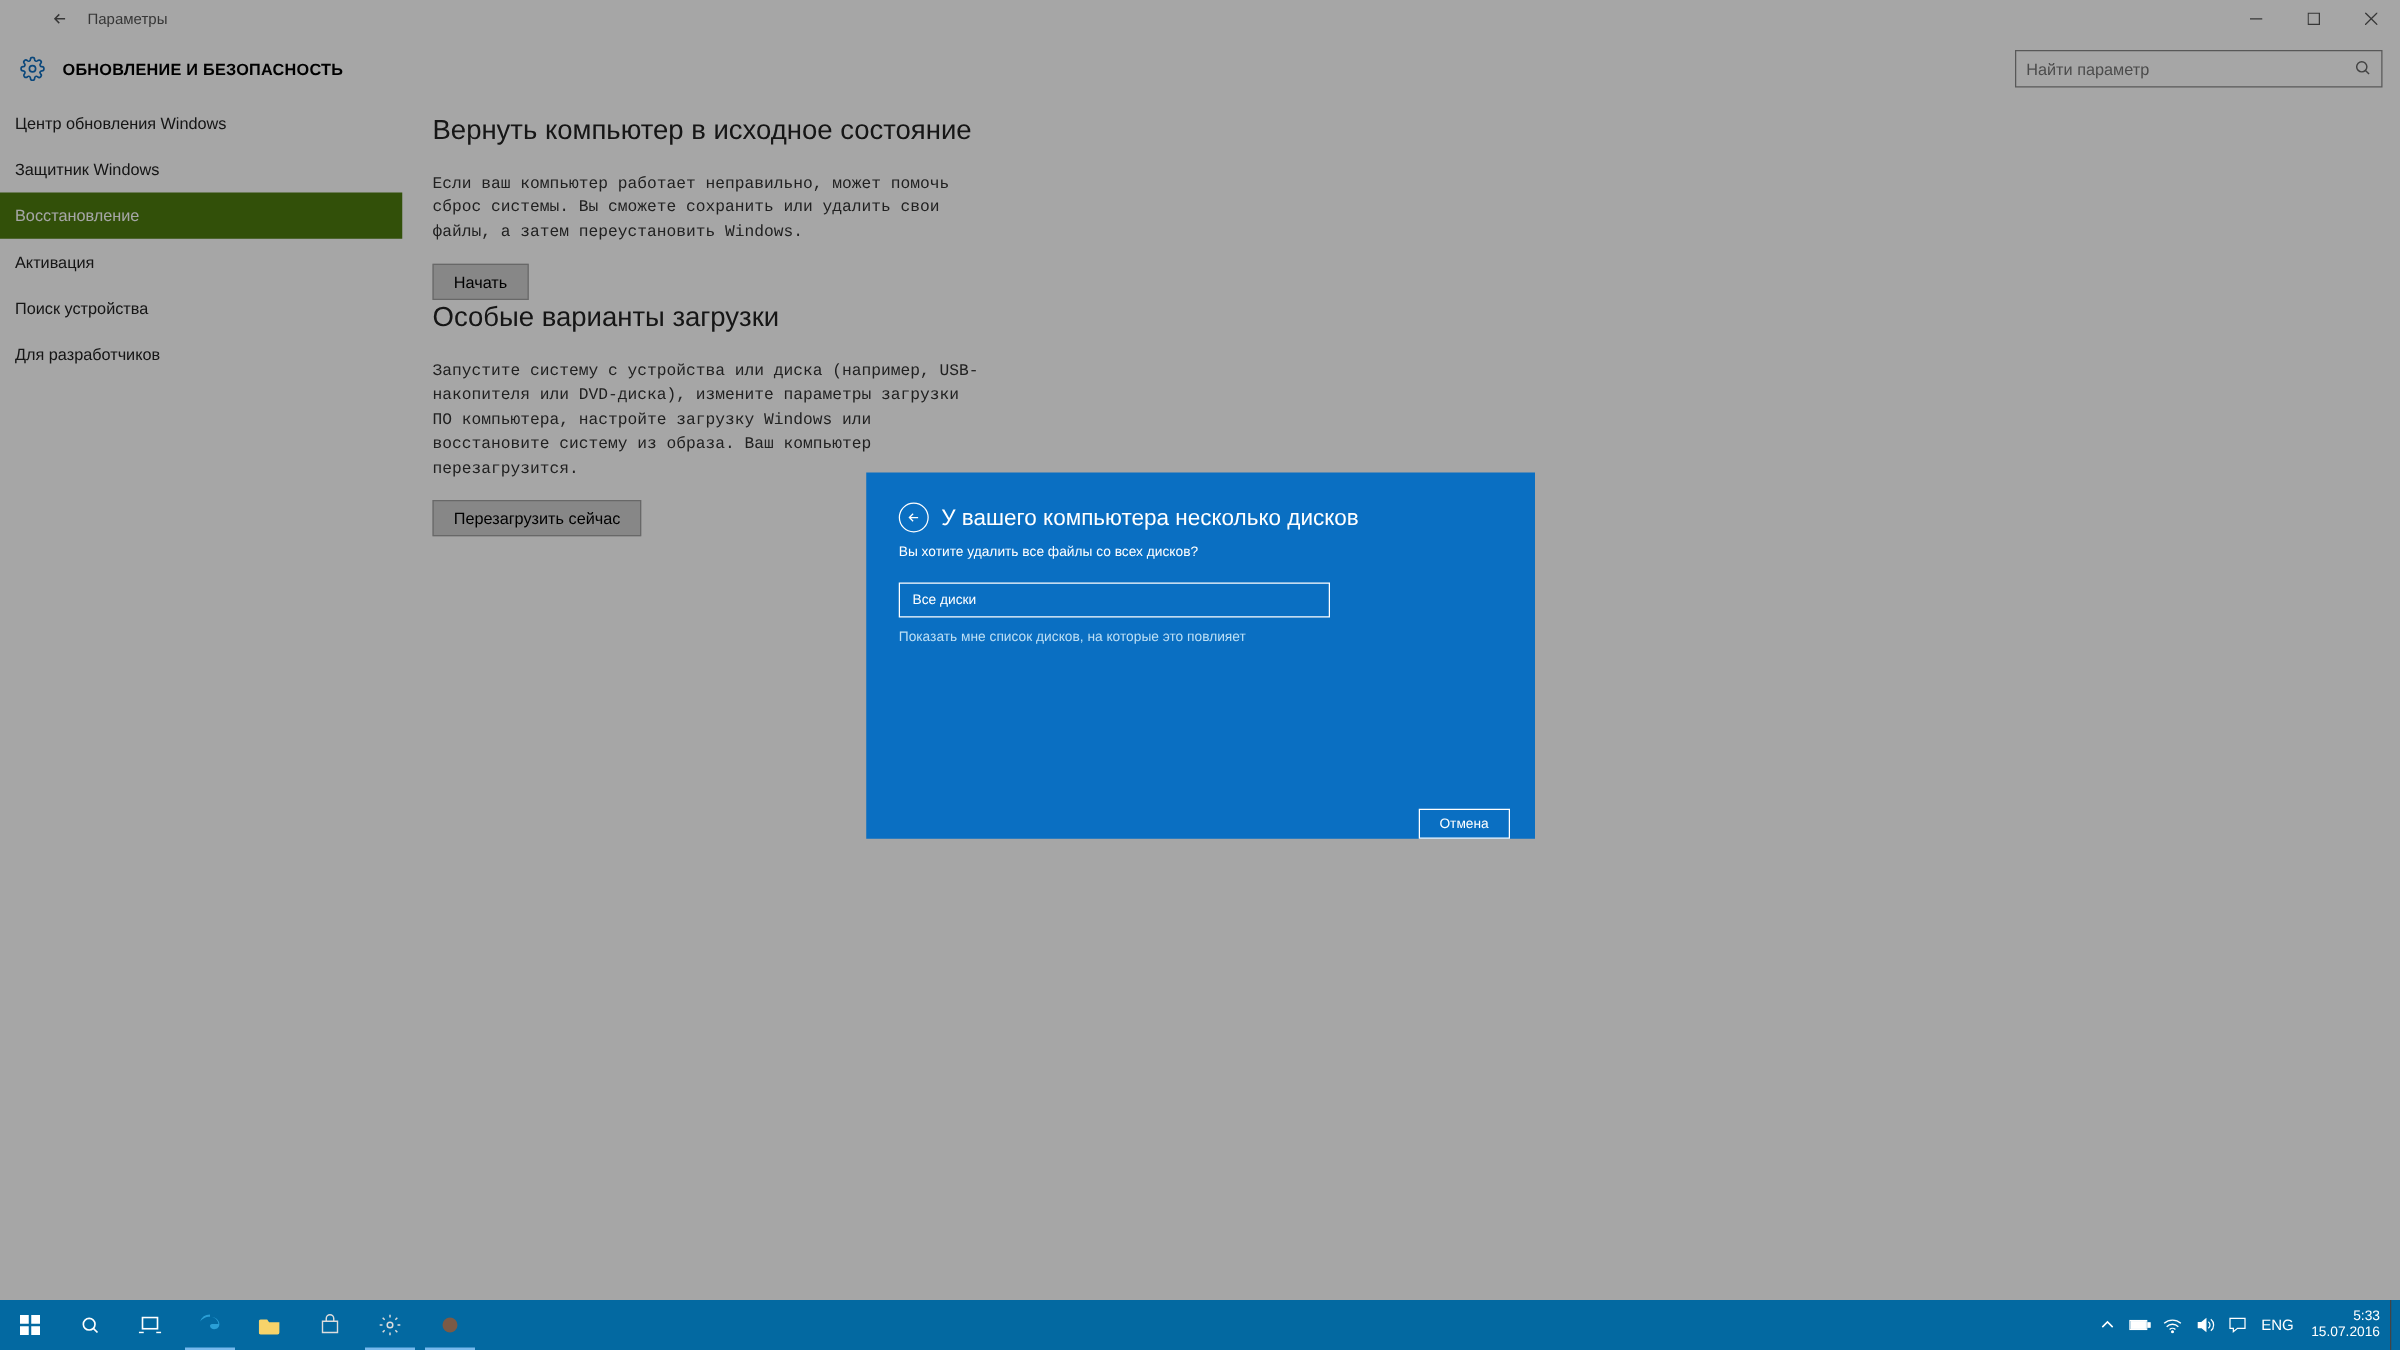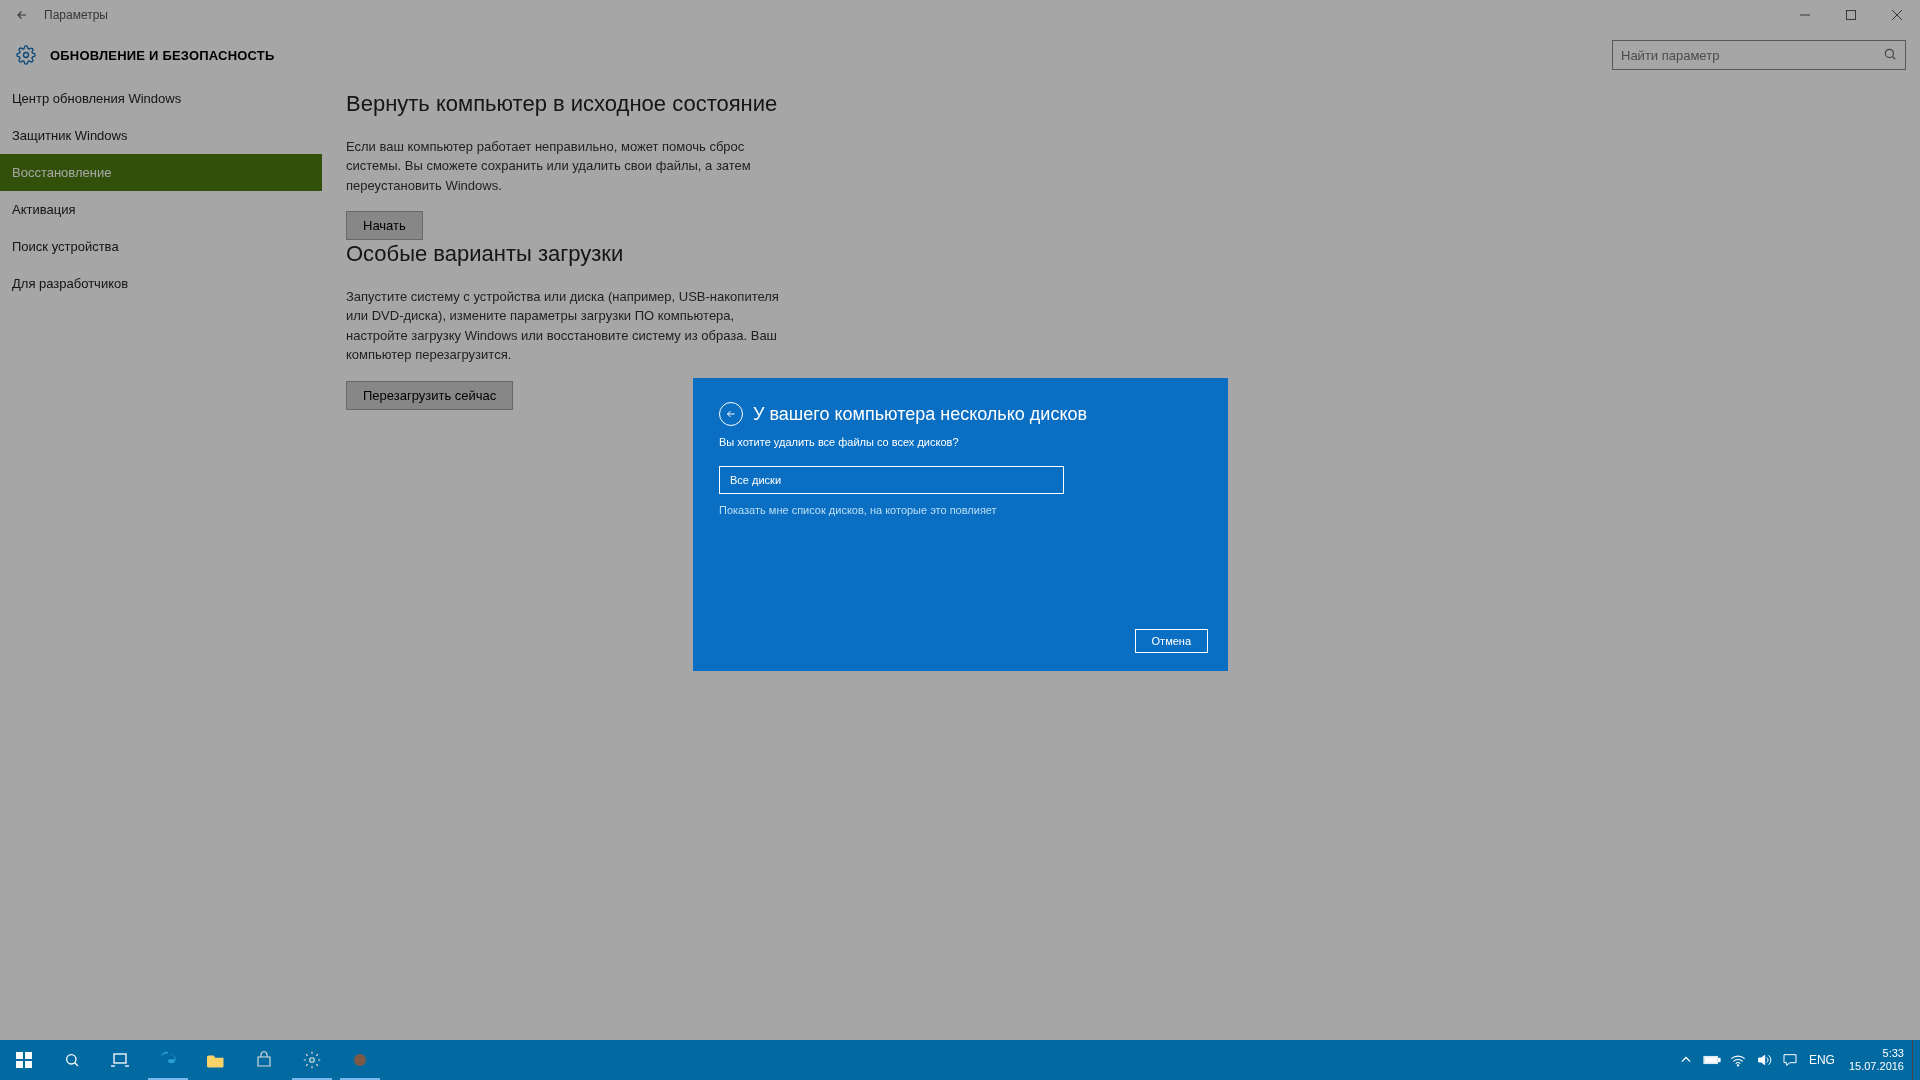--- a/index.html
+++ b/index.html
@@ -1,19 +1,19 @@
 <!DOCTYPE html>
 <html><head>
 <meta charset="utf-8">
 <style>
   * { margin:0; padding:0; box-sizing:border-box; font-family:"Segoe UI",Arial,sans-serif; }
   html,body { width:1920px; height:1080px; overflow:hidden; background:#fff; position:relative; }
 
   
-  .titlebar { height:30px; display:flex; align-items:center; background:#fff; position:relative; }
+  .titlebar { height:30px; display:flex; align-items:center; background:#fff; position:relative;padding-left:26px; }
   .titlebar .back { width:44px; display:flex; justify-content:center; align-items:center; font-size:14px; color:#555; cursor:pointer; }
   .titlebar .title { font-size:12px; color:#555; }
   .win-controls { position:absolute; right:0; top:0; display:flex; }
   .win-controls div { width:46px; height:30px; display:flex; justify-content:center; align-items:center; font-size:12px; color:#555; cursor:pointer; font-family:"Segoe MDL2 Assets",sans-serif; }
 
   
   .header { height:50px; display:flex; align-items:center; padding-left:14px; position:relative; }
   .gear { width:24px; height:24px; display:flex; justify-content:center; align-items:center; }
   .gear svg { width:20px; height:20px; }
   .header .caption { margin-left:12px; font-size:13px; font-weight:600; letter-spacing:0.2px; color:#000; }
@@ -21,34 +21,34 @@
   .search-box input { flex:1; border:none; outline:none; font-size:13px; background:transparent; }
   .search-box .sicon { font-size:14px; color:#666; }
 
   
   .body { display:flex; height:calc(100% - 80px - 40px); }
   .sidebar { width:322px; background:#fff; }
   .sidebar .item { padding:11px 12px; font-size:13px; color:#222; cursor:pointer; }
   .sidebar .item.selected { background:#4d7c0f; color:#fff; }
   .content { flex:1; padding:10px 24px; background:#fff; }
   .content h2 { font-size:22px; font-weight:400; color:#222; margin-bottom:18px; line-height:1.3; }
-  .content p { font-size:13px; color:#333; line-height:1.5; max-width:440px; margin-bottom:16px; }
+  .content p { font-size:13px; color:#333; line-height:1.5; max-width:440px; margin-bottom:16px;font-family:Liberation Mono, monospace; }
   .content button.sec { background:#d0d0d0; border:1px solid #a0a0a0; padding:6px 16px; font-size:13px; cursor:pointer; }
   .section2 { }
 
   
   .dim { position:absolute; inset:0; background:rgba(0,0,0,0.35); z-index:50; }
   .modal { position:absolute; left:693px; top:378px; width:535px; height:293px; background:#0a6fc2; z-index:60; padding:24px 26px; color:#fff; }
   .modal .mhead { display:flex; align-items:center; gap:10px; margin-bottom:10px; }
   .modal .back-circ { width:24px; height:24px; border:1px solid #fff; border-radius:50%; display:flex; align-items:center; justify-content:center; font-size:13px; cursor:pointer; }
   .modal .mtitle { font-size:18px; font-weight:400; }
   .modal .mq { font-size:11px; margin-left:0; margin-bottom:18px; }
   .modal .opt { border:1px solid #fff; padding:7px 10px; font-size:11px; margin-bottom:10px; width:345px; cursor:pointer; }
   .modal .link { font-size:11px; color:#bcdff5; margin-top:6px; cursor:pointer; }
-  .modal .cancel { position:absolute; right:20px; bottom:18px; border:1px solid #fff; padding:5px 16px; font-size:11px; cursor:pointer; }
+  .modal .cancel { position:absolute; right:20px; bottom:0; border:1px solid #fff; padding:5px 16px; font-size:11px; cursor:pointer; }
 
   
   .taskbar { position:absolute; left:0; bottom:0; width:100%; height:40px; background:#0369a1; display:flex; align-items:center; color:#fff; z-index:100; }
   .taskbar .tb { width:48px; height:40px; display:flex; align-items:center; justify-content:center; font-size:16px; color:#fff; cursor:pointer; position:relative; }
   .taskbar .tb.active::after { content:""; position:absolute; left:4px; right:4px; bottom:0; height:2px; background:#76b9ed; }
   .taskbar .tray { margin-left:auto; display:flex; align-items:center; padding-right:0; }
   .taskbar .tray .ti { width:26px; height:40px; display:flex; align-items:center; justify-content:center; font-size:14px; color:#fff; cursor:pointer; }
   .taskbar .clock { text-align:right; font-size:11px; line-height:1.2; padding:0 8px; color:#fff; }
   .taskbar .lang { font-size:12px; padding:0 6px; }
   .taskbar .showdesk { width:8px; height:40px; border-left:1px solid #444; }

